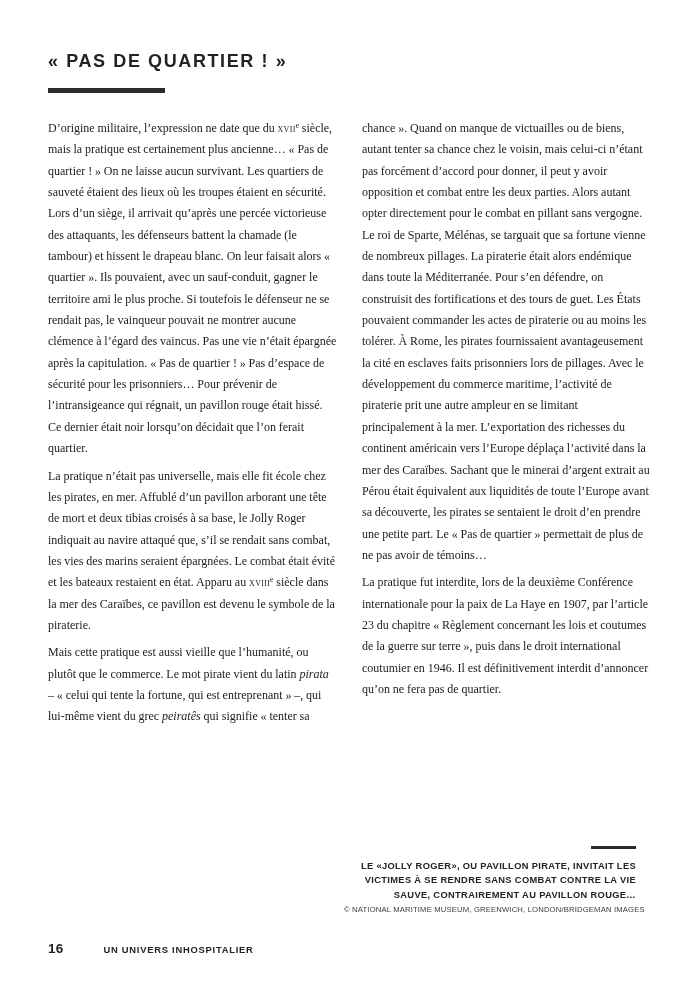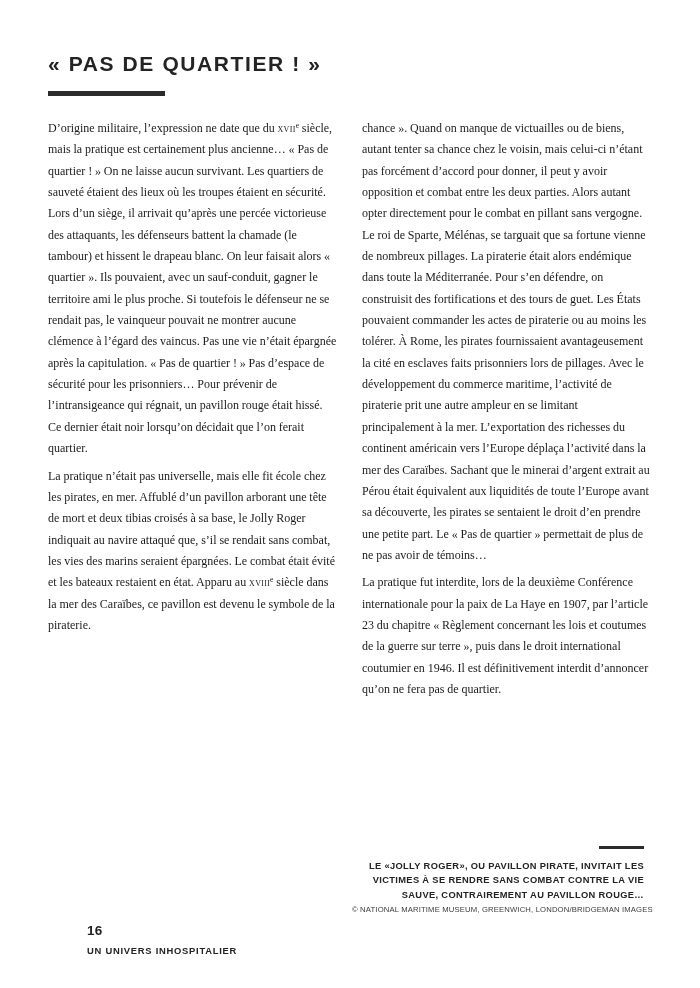--- a/index.html
+++ b/index.html
@@ -25,21 +25,21 @@
 
   
   .title-block {
     position: absolute;
     left: 48px;
     top: 52px;
     width: 604px;
   }
   .article-title {
     font-family: "Liberation Sans", sans-serif;
-    font-size: 21px;
+    font-size: 18px;
     font-weight: 700;
     letter-spacing: 1.6px;
     color: #232323;
     margin: 0;
     line-height: 1.1;
     white-space: nowrap;
   }
   .title-rule {
     margin-top: 16px;
     width: 117px;
@@ -81,21 +81,21 @@
     vertical-align: 0.5em;
     line-height: 0;
   }
   em {
     font-style: italic;
   }
 
   
   .caption-block {
     position: absolute;
-    right: 56px;
+    right: 64px;
     top: 846px;
     width: 292px;
     text-align: right;
     margin-left: 35px;
   }
   .caption-rule {
     width: 45px;
     height: 3px;
     background: #2b2b2b;
     margin: 0 0 10px auto;
@@ -124,22 +124,21 @@
     white-space: nowrap;
   }
 
   
   .footer {
     position: absolute;
     left: 48px;
     bottom: 32px;
     display: flex;
     align-items: baseline;
-    gap: 7px;
-    flex-direction: column;
+    gap: 1px;
   }
   .folio {
     font-family: "Liberation Sans", sans-serif;
     font-size: 13.5px;
     font-weight: 700;
     color: #232323;
     letter-spacing: 0.2px;
   }
   .running-head {
     font-family: "Liberation Sans", sans-serif;
@@ -159,20 +158,21 @@
   <div class="title-block">
     <h1 class="article-title">« PAS DE QUARTIER ! »</h1>
     <div class="title-rule"></div>
   </div>
 
   <div class="columns">
 
     <div class="col">
       <p>D’origine militaire, l’expression ne date que du <span class="sc">XVII</span><sup>e</sup> siècle, mais la pratique est certainement plus ancienne… « Pas de quartier ! » On ne laisse aucun survivant. Les quartiers de sauveté étaient des lieux où les troupes étaient en sécurité. Lors d’un siège, il arrivait qu’après une percée victorieuse des attaquants, les défenseurs battent la chamade (le tambour) et hissent le drapeau blanc. On leur faisait alors « quartier ». Ils pouvaient, avec un sauf-conduit, gagner le territoire ami le plus proche. Si toutefois le défenseur ne se rendait pas, le vainqueur pouvait ne montrer aucune clémence à l’égard des vaincus. Pas une vie n’était épargnée après la capitulation. « Pas de quartier ! » Pas d’espace de sécurité pour les prisonniers… Pour prévenir de l’intransigeance qui régnait, un pavillon rouge était hissé. Ce dernier était noir lorsqu’on décidait que l’on ferait quartier.</p>
       <p>La pratique n’était pas universelle, mais elle fit école chez les pirates, en mer. Affublé d’un pavillon arborant une tête de mort et deux tibias croisés à sa base, le Jolly Roger indiquait au navire attaqué que, s’il se rendait sans combat, les vies des marins seraient épargnées. Le combat était évité et les bateaux restaient en état. Apparu au <span class="sc">XVIII</span><sup>e</sup> siècle dans la mer des Caraïbes, ce pavillon est devenu le symbole de la piraterie.</p>
+      <p>Mais cette pratique est aussi vieille que l’humanité, ou plutôt que le commerce. Le mot pirate vient du latin <em>pirata</em> – « celui qui tente la fortune, qui est entreprenant » –, qui lui-même vient du grec <em>peiratês</em> qui signifie « tenter sa</p>
     </div>
 
     <div class="col">
       <p>chance ». Quand on manque de victuailles ou de biens, autant tenter sa chance chez le voisin, mais celui-ci n’étant pas forcément d’accord pour donner, il peut y avoir opposition et combat entre les deux parties. Alors autant opter directement pour le combat en pillant sans vergogne. Le roi de Sparte, Mélénas, se targuait que sa fortune vienne de nombreux pillages. La piraterie était alors endémique dans toute la Méditerranée. Pour s’en défendre, on construisit des fortifications et des tours de guet. Les États pouvaient commander les actes de piraterie ou au moins les tolérer. À Rome, les pirates fournissaient avantageusement la cité en esclaves faits prisonniers lors de pillages. Avec le développement du commerce maritime, l’activité de piraterie prit une autre ampleur en se limitant principalement à la mer. L’exportation des richesses du continent américain vers l’Europe déplaça l’activité dans la mer des Caraïbes. Sachant que le minerai d’argent extrait au Pérou était équivalent aux liquidités de toute l’Europe avant sa découverte, les pirates se sentaient le droit d’en prendre une petite part. Le « Pas de quartier » permettait de plus de ne pas avoir de témoins…</p>
       <p>La pratique fut interdite, lors de la deuxième Conférence internationale pour la paix de La Haye en 1907, par l’article 23 du chapitre « Règlement concernant les lois et coutumes de la guerre sur terre », puis dans le droit international coutumier en 1946. Il est définitivement interdit d’annoncer qu’on ne fera pas de quartier.</p>
     </div>
 
   </div>
 
   <div class="caption-block">

